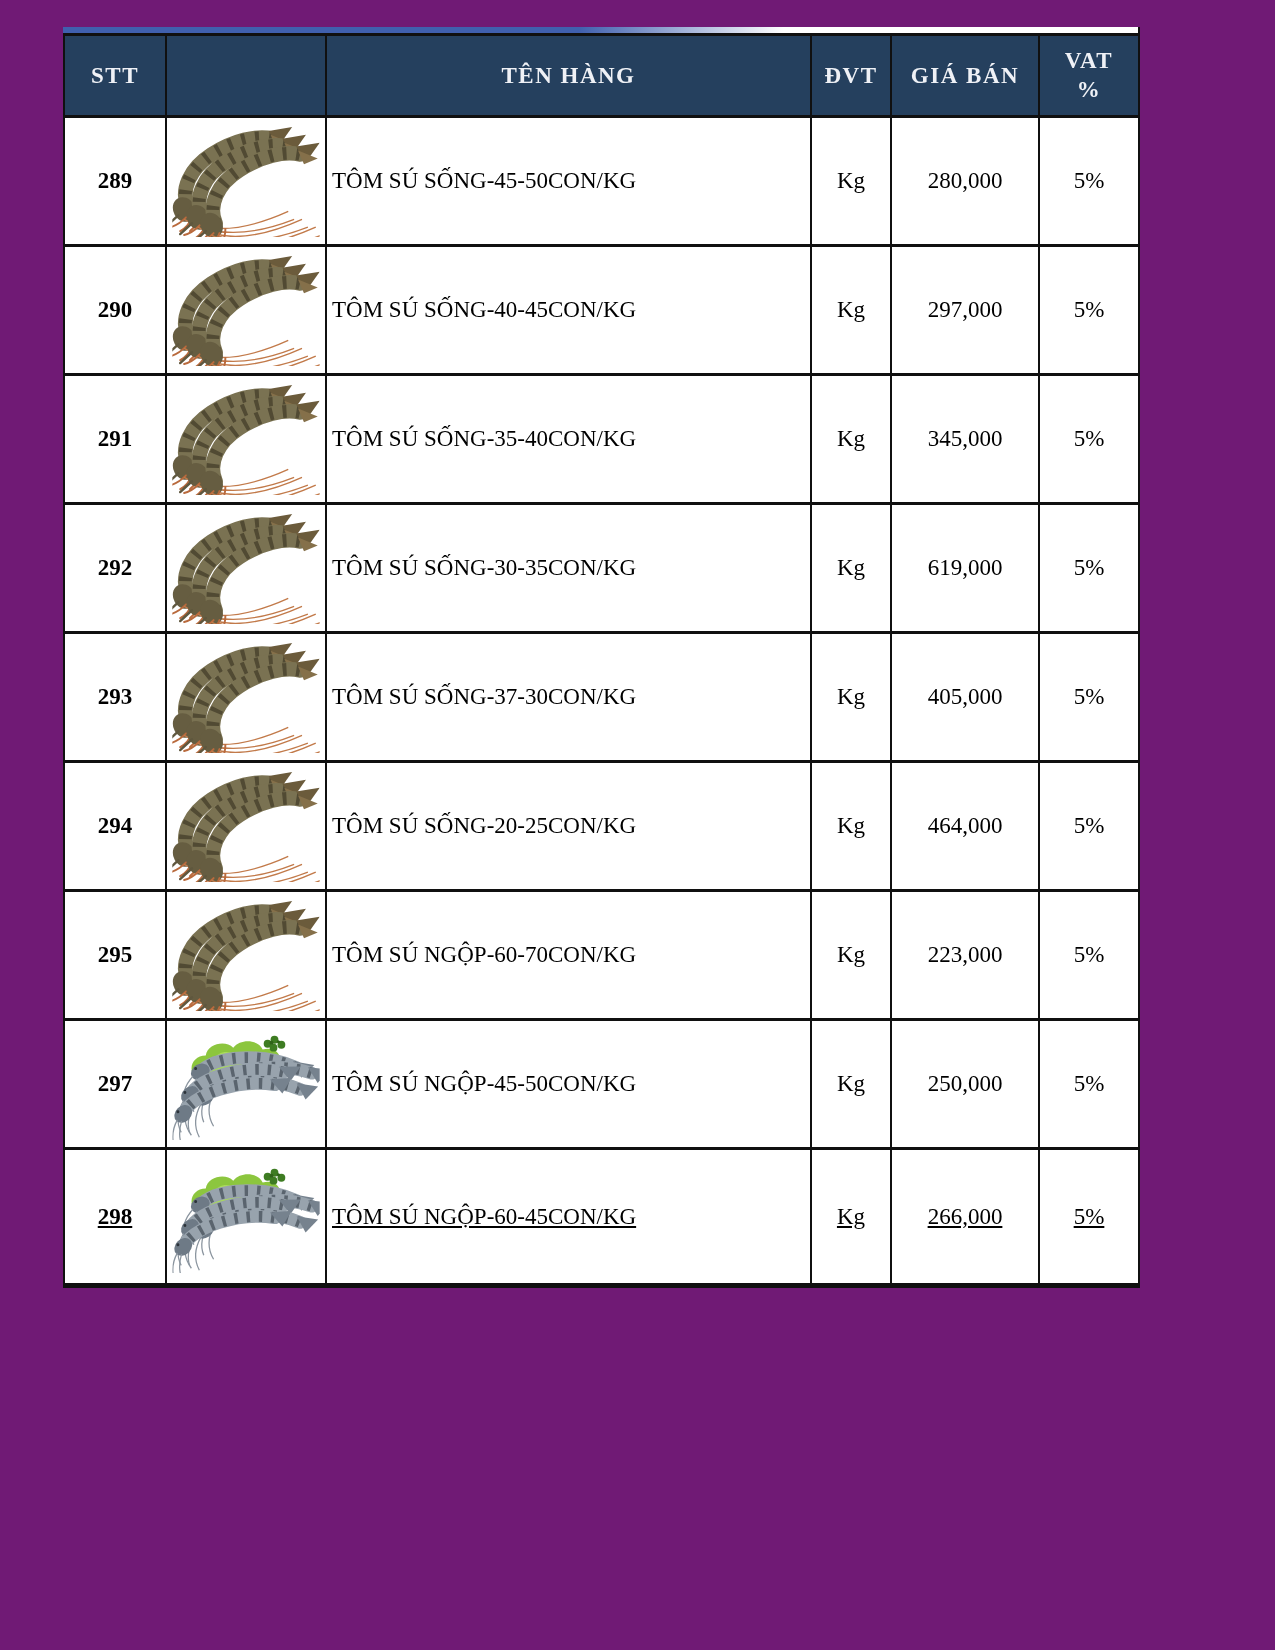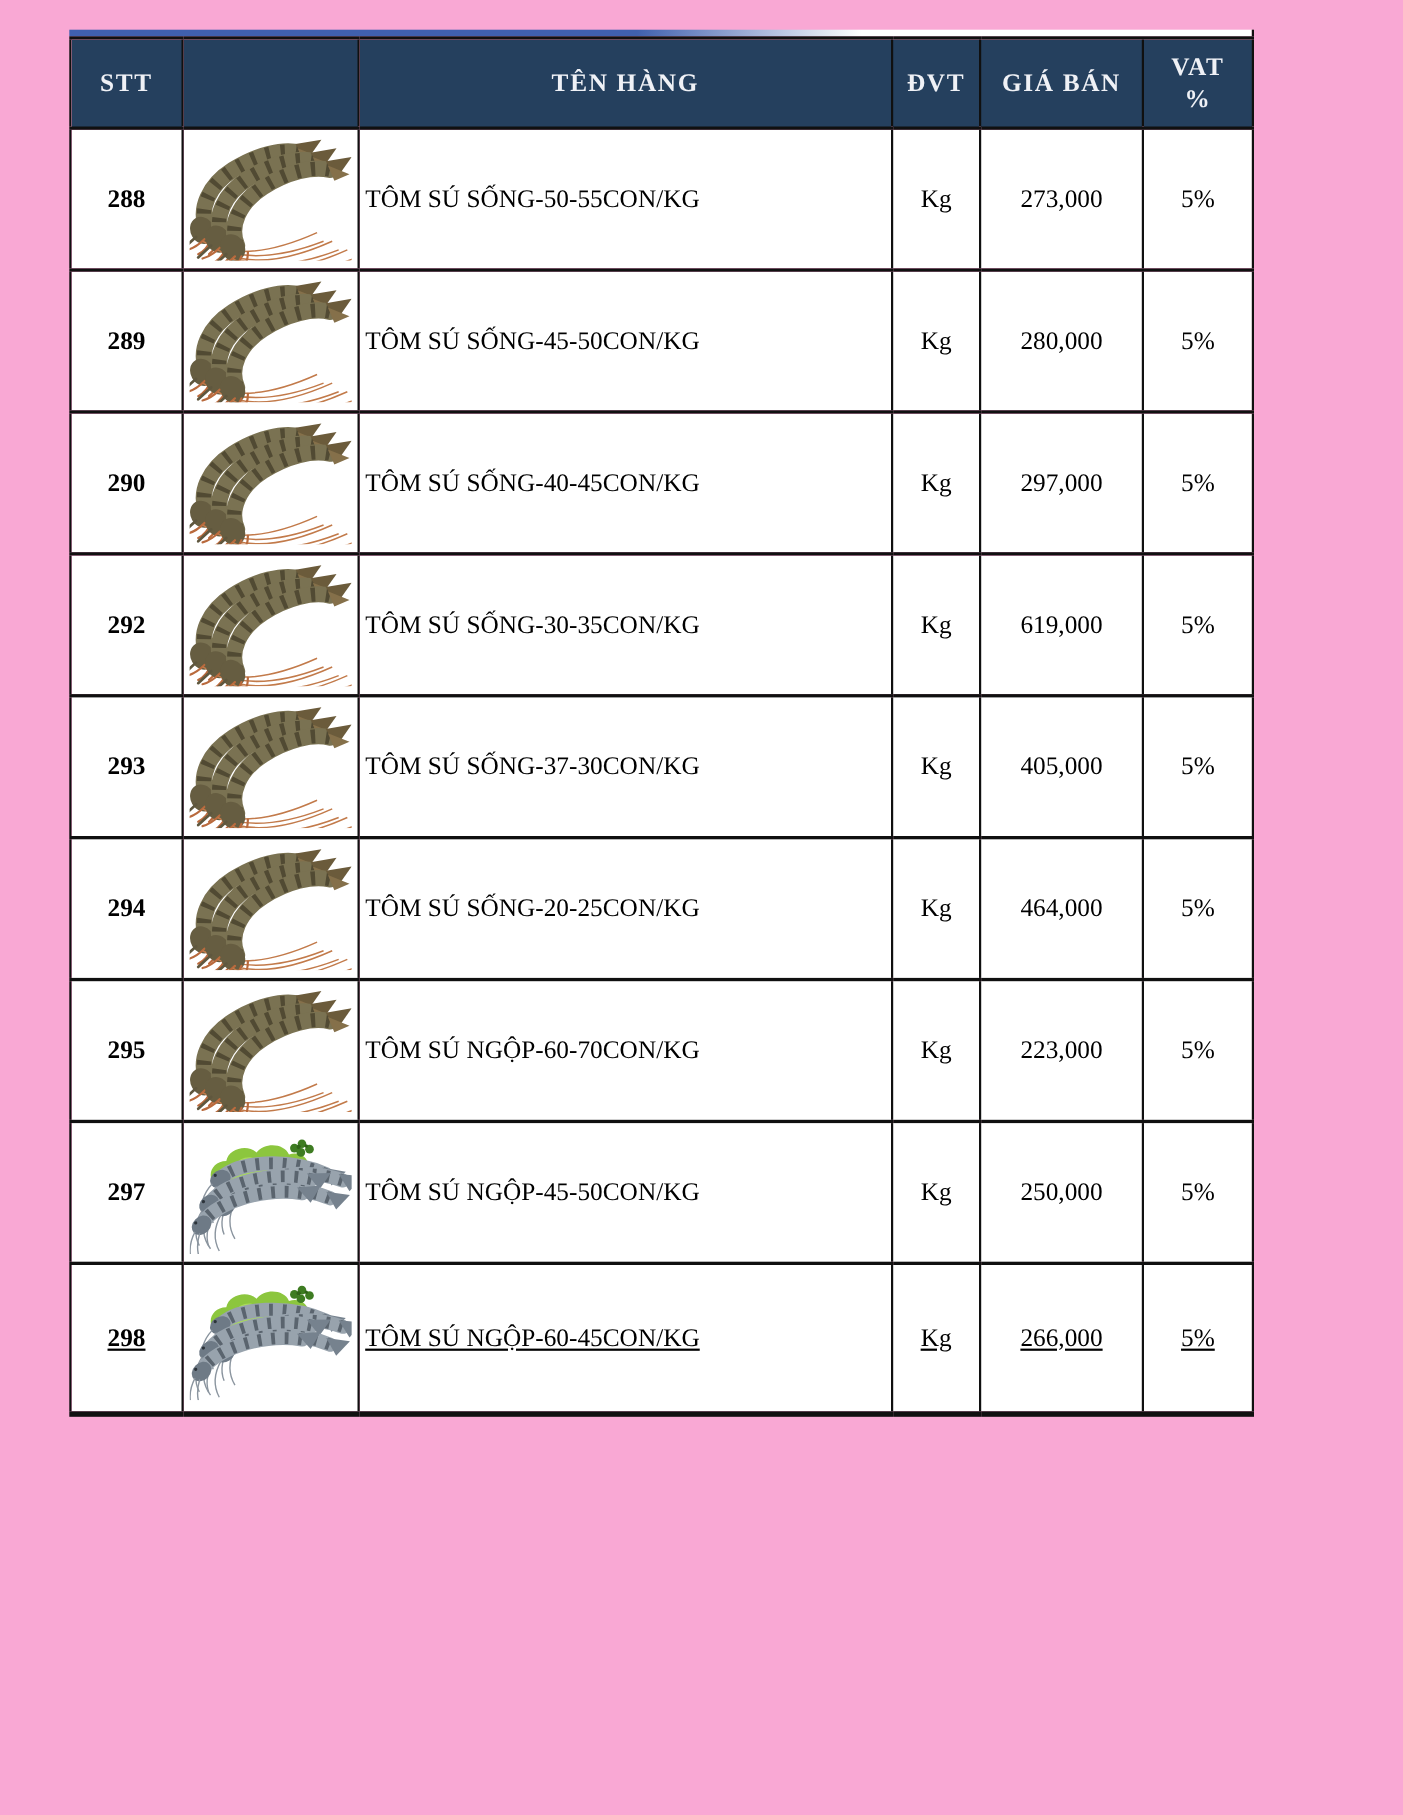--- a/index.html
+++ b/index.html
@@ -1,17 +1,17 @@
 <!DOCTYPE html>
 <html style="--header-bg: #25405E; --header-text: #EFF1F6; --accent: #4060AE;"><head>
 <meta charset="utf-8">
 <style>
   html,body{margin:0;padding:0;background:#fff;}
   .page{
-    position:relative;width:1275px;height:1650px;background:#f9a8d4;overflow:hidden;
+    position:relative;width:1275px;height:1650px;background:#701a75;overflow:hidden;
     font-family:"Liberation Serif","DejaVu Serif",serif;color:#000;
   }
   .accent-bar{
     position:absolute;left:63px;top:27px;width:1075px;height:6px;
     background:linear-gradient(to right,var(--accent,#4060AE) 0%,var(--accent,#4060AE) 48%,#ffffff 67%,#ffffff 100%);
     border-right:2px solid #101010;
   }
   table.price-table{
     position:absolute;left:63px;top:33px;width:1075px;
     border-collapse:collapse;table-layout:fixed;
@@ -117,32 +117,20 @@
         <th>ĐVT</th>
         <th>GIÁ BÁN</th>
         <th>
           <span class="vat-head-line">VAT</span>
           <span class="vat-head-line">%</span>
         </th>
       </tr>
     </thead>
     <tbody>
         <tr>
-    <td class="stt">288</td>
-    <td class="imgcell">
-            <svg viewBox="0 0 150 114" class="product-img">
-              <use href="#raw-tiger-prawns"></use>
-            </svg>
-          </td>
-    <td class="name">TÔM SÚ SỐNG-50-55CON/KG</td>
-    <td class="unit">Kg</td>
-    <td class="price">273,000</td>
-    <td class="vat">5%</td>
-  </tr>
-        <tr>
     <td class="stt">289</td>
     <td class="imgcell">
             <svg viewBox="0 0 150 114" class="product-img">
               <use href="#raw-tiger-prawns"></use>
             </svg>
           </td>
     <td class="name">TÔM SÚ SỐNG-45-50CON/KG</td>
     <td class="unit">Kg</td>
     <td class="price">280,000</td>
     <td class="vat">5%</td>
@@ -150,20 +138,32 @@
         <tr>
     <td class="stt">290</td>
     <td class="imgcell">
             <svg viewBox="0 0 150 114" class="product-img">
               <use href="#raw-tiger-prawns"></use>
             </svg>
           </td>
     <td class="name">TÔM SÚ SỐNG-40-45CON/KG</td>
     <td class="unit">Kg</td>
     <td class="price">297,000</td>
+    <td class="vat">5%</td>
+  </tr>
+        <tr>
+    <td class="stt">291</td>
+    <td class="imgcell">
+            <svg viewBox="0 0 150 114" class="product-img">
+              <use href="#raw-tiger-prawns"></use>
+            </svg>
+          </td>
+    <td class="name">TÔM SÚ SỐNG-35-40CON/KG</td>
+    <td class="unit">Kg</td>
+    <td class="price">345,000</td>
     <td class="vat">5%</td>
   </tr>
         <tr>
     <td class="stt">292</td>
     <td class="imgcell">
             <svg viewBox="0 0 150 114" class="product-img">
               <use href="#raw-tiger-prawns"></use>
             </svg>
           </td>
     <td class="name">TÔM SÚ SỐNG-30-35CON/KG</td>

